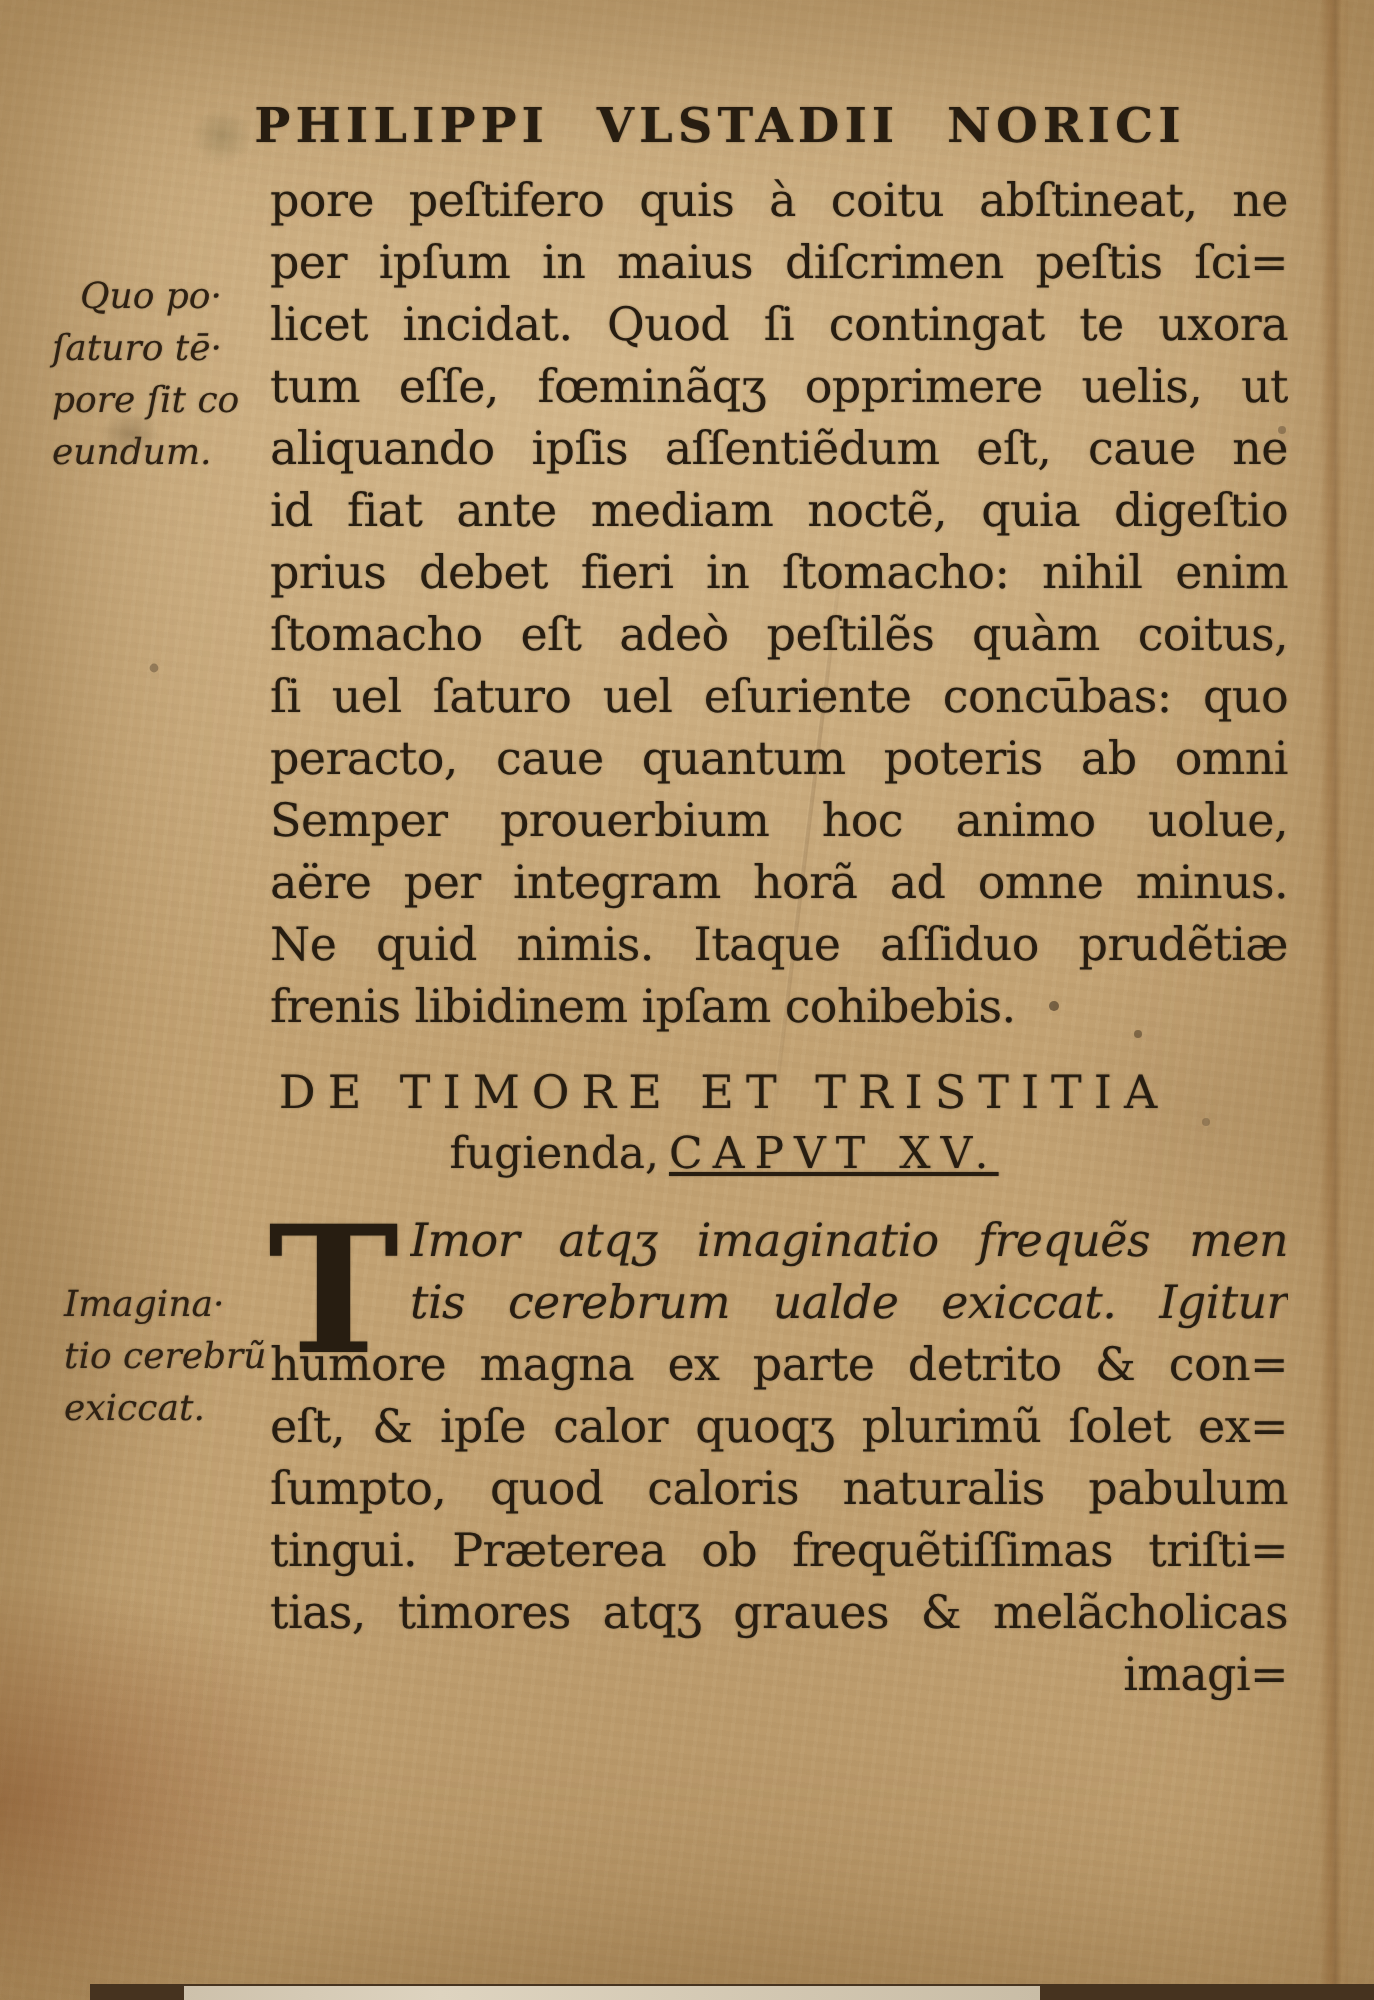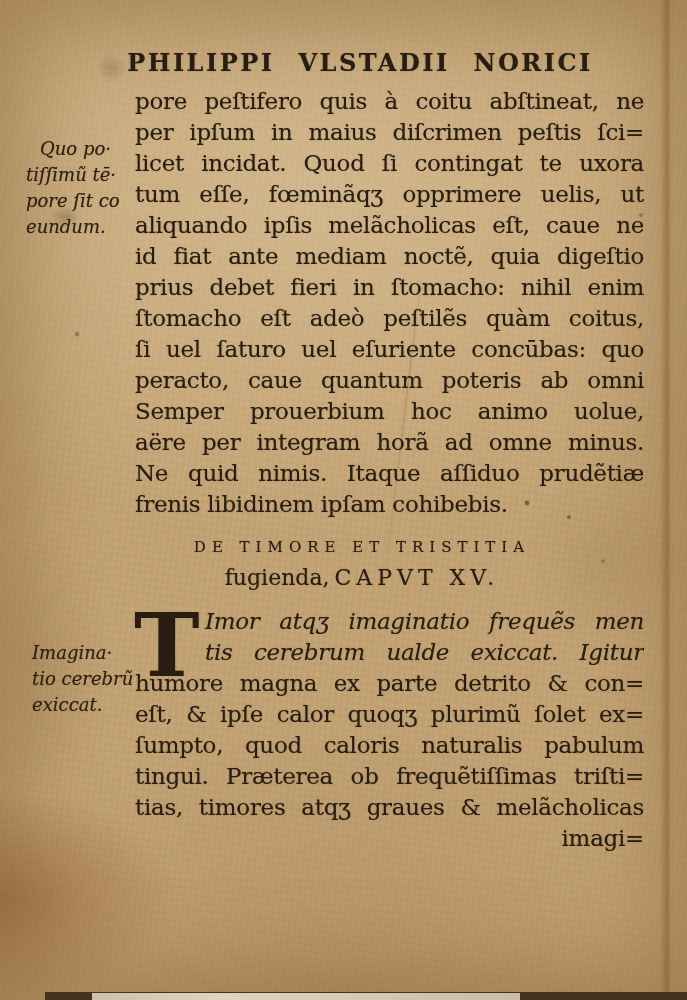--- a/index.html
+++ b/index.html
@@ -38,23 +38,23 @@
   .p2{top:606px;}
   .tline{
     height:31px;line-height:31px;font-size:23px;letter-spacing:-0.3px;
     overflow:hidden;
   }
   .j{text-align:justify;text-align-last:justify;}
   .ind{margin-left:70px;font-style:italic;}
   .catch{text-align:right;}
   
   .chapter{position:absolute;left:112px;top:533px;width:500px;text-align:center;}
-  .ch1{font-size:15px;letter-spacing:6px;line-height:28px;}
+  .ch1{font-size:23px;letter-spacing:6px;line-height:28px;}
   .ch2{font-size:22px;line-height:28px;margin-top:3px;}
-  .ch2 .caps{letter-spacing:5px;margin-left:5px;}
+  .ch2 .caps{letter-spacing:5px;margin-left:5px;text-decoration:underline;}
   
   .dropcap{
     position:absolute;left:134px;top:601px;width:68px;height:88px;
     font-size:88px;line-height:88px;font-weight:bold;
   }
   
   .right-crease{
     position:absolute;top:0;left:660px;width:14px;height:1000px;
     background:linear-gradient(to right, rgba(120,70,25,0) 0%, rgba(120,70,25,0.30) 40%,
       rgba(90,50,15,0.28) 55%, rgba(170,125,70,0.16) 78%, rgba(120,70,25,0.06) 100%);
@@ -85,31 +85,31 @@
 </style>
 </head>
 <body>
 
 <div class="page">
 
   <div class="header txt">PHILIPPI VLSTADII NORICI</div>
 
   <div class="mnote n1 txt">
     <div class="mline indent1">Quo po·</div>
-    <div class="mline">tiſſimũ tē·</div>
+    <div class="mline">ſaturo tē·</div>
     <div class="mline">pore ſit co</div>
     <div class="mline">eundum.</div>
   </div>
 
   <div class="para p1 txt">
     <div class="tline j">pore peſtifero quis à coitu abſtineat, ne</div>
     <div class="tline j">per ipſum in maius diſcrimen peſtis ſci=</div>
     <div class="tline j">licet incidat. Quod ſi contingat te uxora</div>
     <div class="tline j">tum eſſe, fœminãqʒ opprimere uelis, ut</div>
-    <div class="tline j">aliquando ipſis melãcholicas eſt, caue ne</div>
+    <div class="tline j">aliquando ipſis aſſentiẽdum eſt, caue ne</div>
     <div class="tline j">id fiat ante mediam noctẽ, quia digeſtio</div>
     <div class="tline j">prius debet fieri in ſtomacho: nihil enim</div>
     <div class="tline j">ſtomacho eſt adeò peſtilẽs quàm coitus,</div>
     <div class="tline j">ſi uel ſaturo uel eſuriente concūbas: quo</div>
     <div class="tline j">peracto, caue quantum poteris ab omni</div>
     <div class="tline j">Semper prouerbium hoc animo uolue,</div>
     <div class="tline j">aëre per integram horã ad omne minus.</div>
     <div class="tline j">Ne quid nimis. Itaque aſſiduo prudẽtiæ</div>
     <div class="tline">frenis libidinem ipſam cohibebis.</div>
   </div>

